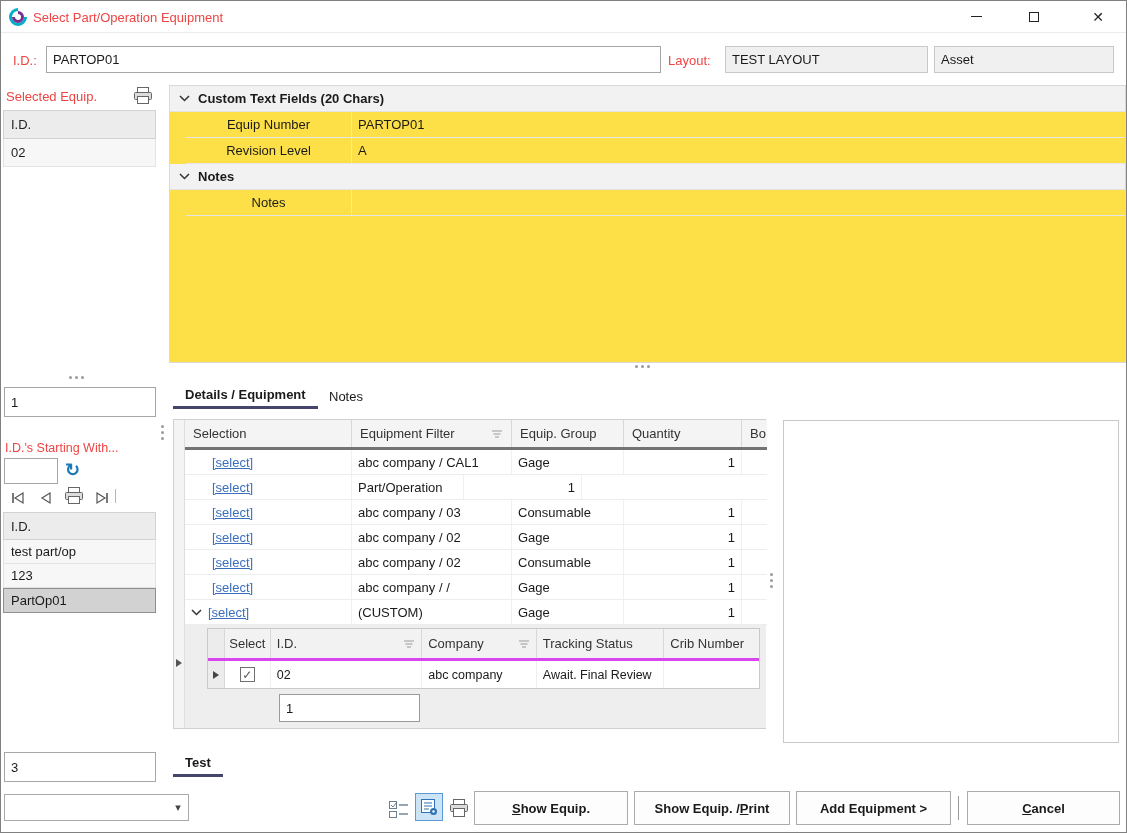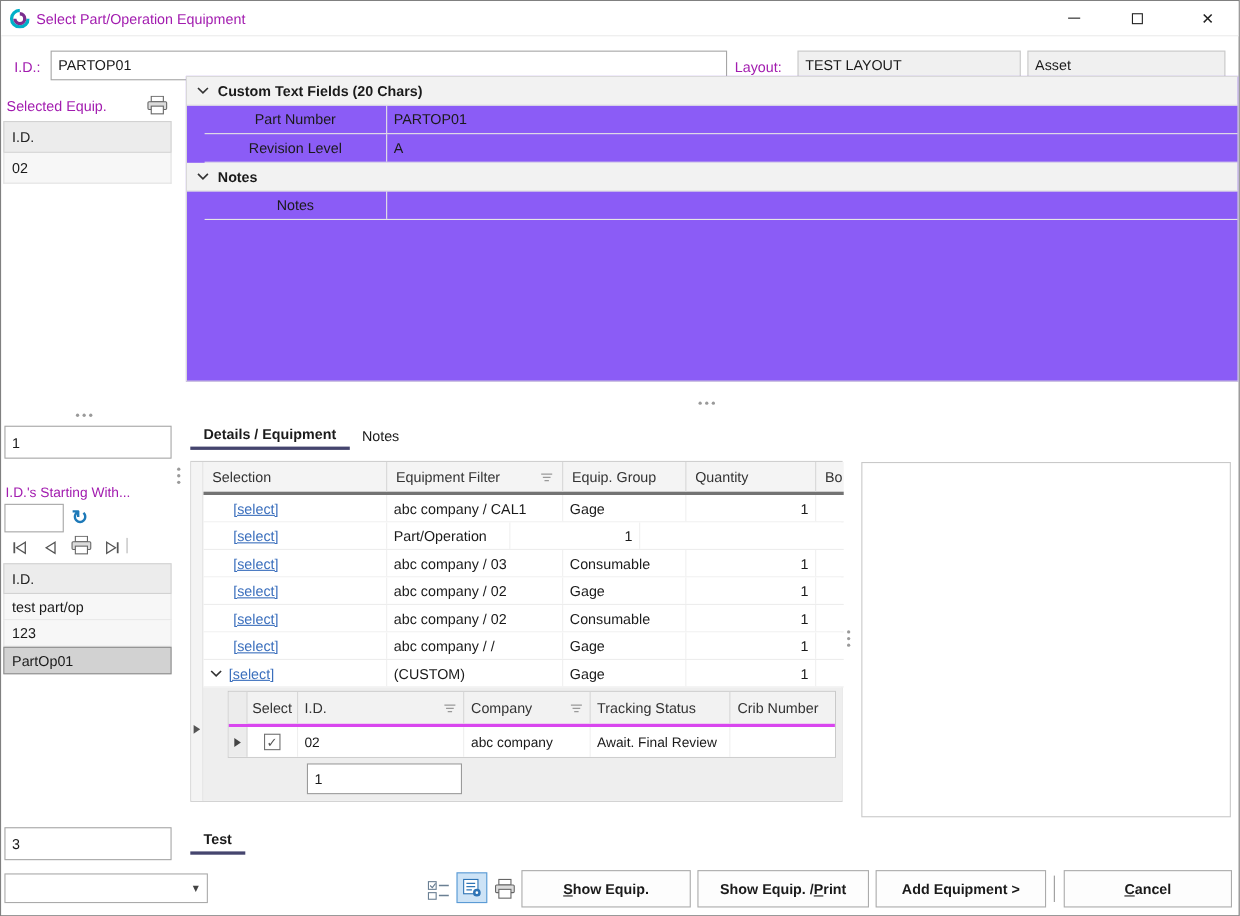--- a/index.html
+++ b/index.html
@@ -1,20 +1,20 @@
 <!DOCTYPE html>
 <html><head>
 <meta charset="utf-8">
 <style>
   *{margin:0;padding:0;box-sizing:border-box}
   html,body{background:#666}
   #win{position:relative;width:1127px;height:833px;background:#fff;overflow:hidden;
        font-family:"Liberation Sans",sans-serif;border:1px solid #808080}
   .abs{position:absolute}
-  .lbl{font-size:13px;color:#a21caf;white-space:nowrap}
+  .lbl{font-size:13px;color:#ef4444;white-space:nowrap}
   input.tb{position:absolute;border:1px solid #a6a6a6;background:#fff;
            font:13px "Liberation Sans",sans-serif;padding:0 6px;color:#1a1a1a;outline:none}
   input.tb.gray{background:#f0f0f0;border-color:#c9c9c9}
 
   
   #titlebar{position:absolute;left:0;top:0;width:100%;height:32px;background:#fff;border-bottom:1px solid #ececec}
   .wbtn{position:absolute;top:0;width:46px;height:31px;display:flex;align-items:center;justify-content:center;color:#222;font-size:14px;cursor:default}
   .minbar{width:11px;height:1px;background:#222}
   .maxbox{width:10px;height:10px;border:1px solid #222}
 
@@ -24,21 +24,21 @@
   .sgridrow{position:absolute;background:#f7f7f7;border:1px solid #e3e3e3;border-top:none;display:flex;align-items:center;
             padding:0 7px;font-size:13px;color:#1a1a1a}
   .sgridrow.sel{background:#d2d2d2;border:1px solid #8f8f8f}
 
   
   .grip-h{display:flex;gap:3px}
   .grip-v{display:flex;flex-direction:column;gap:3px}
   .dot{width:3px;height:3px;border-radius:50%;background:#9a9a9a}
 
   
-  #toppanel{position:absolute;left:168px;top:68px;width:957px;height:278px;border:1px solid #d9d9d9;background:#8b5cf6}
+  #toppanel{position:absolute;left:168px;top:84px;width:957px;height:278px;border:1px solid #d9d9d9;background:#fde047}
   .sechead{position:absolute;left:0;width:955px;height:26px;background:#f2f2f2;border-bottom:1px solid #e2e2e2;
            display:flex;align-items:center;gap:8px;padding-left:9px;font-size:13px;font-weight:bold;color:#1a1a1a}
   .frow{position:absolute;left:16px;width:939px;height:26px;border-bottom:1px solid #e6e6e6;display:flex}
   .fcell-l{width:166px;border-right:1px solid #e6e6e6;display:flex;align-items:center;justify-content:center;
            font-size:13px;color:#1a1a1a}
   .fcell-v{flex:1;display:flex;align-items:center;padding-left:6px;font-size:13px;color:#1a1a1a}
 
   
   .tab{position:absolute;height:26px;display:flex;align-items:center;padding:0 12px;font-size:13px;color:#1a1a1a}
   .tab.active{border-bottom:3px solid #45456e;font-weight:bold}
@@ -180,21 +180,21 @@
   <div id="toppanel">
     <div class="sechead" style="top:0">
       <span>
         <svg width="11" height="7" viewBox="0 0 11 7">
             <path d="M1 1l4.5 4.5L10 1" fill="none" stroke="#333" stroke-width="1.5"></path>
           </svg>
       </span>
       <span>Custom Text Fields (20 Chars)</span>
     </div>
     <div class="frow" style="top:26px">
-      <div class="fcell-l">Part Number</div>
+      <div class="fcell-l">Equip Number</div>
       <div class="fcell-v">PARTOP01</div>
     </div>
     <div class="frow" style="top:52px">
       <div class="fcell-l">Revision Level</div>
       <div class="fcell-v">A</div>
     </div>
     <div class="sechead" style="top:78px">
       <span>
         <svg width="11" height="7" viewBox="0 0 11 7">
             <path d="M1 1l4.5 4.5L10 1" fill="none" stroke="#333" stroke-width="1.5"></path>

